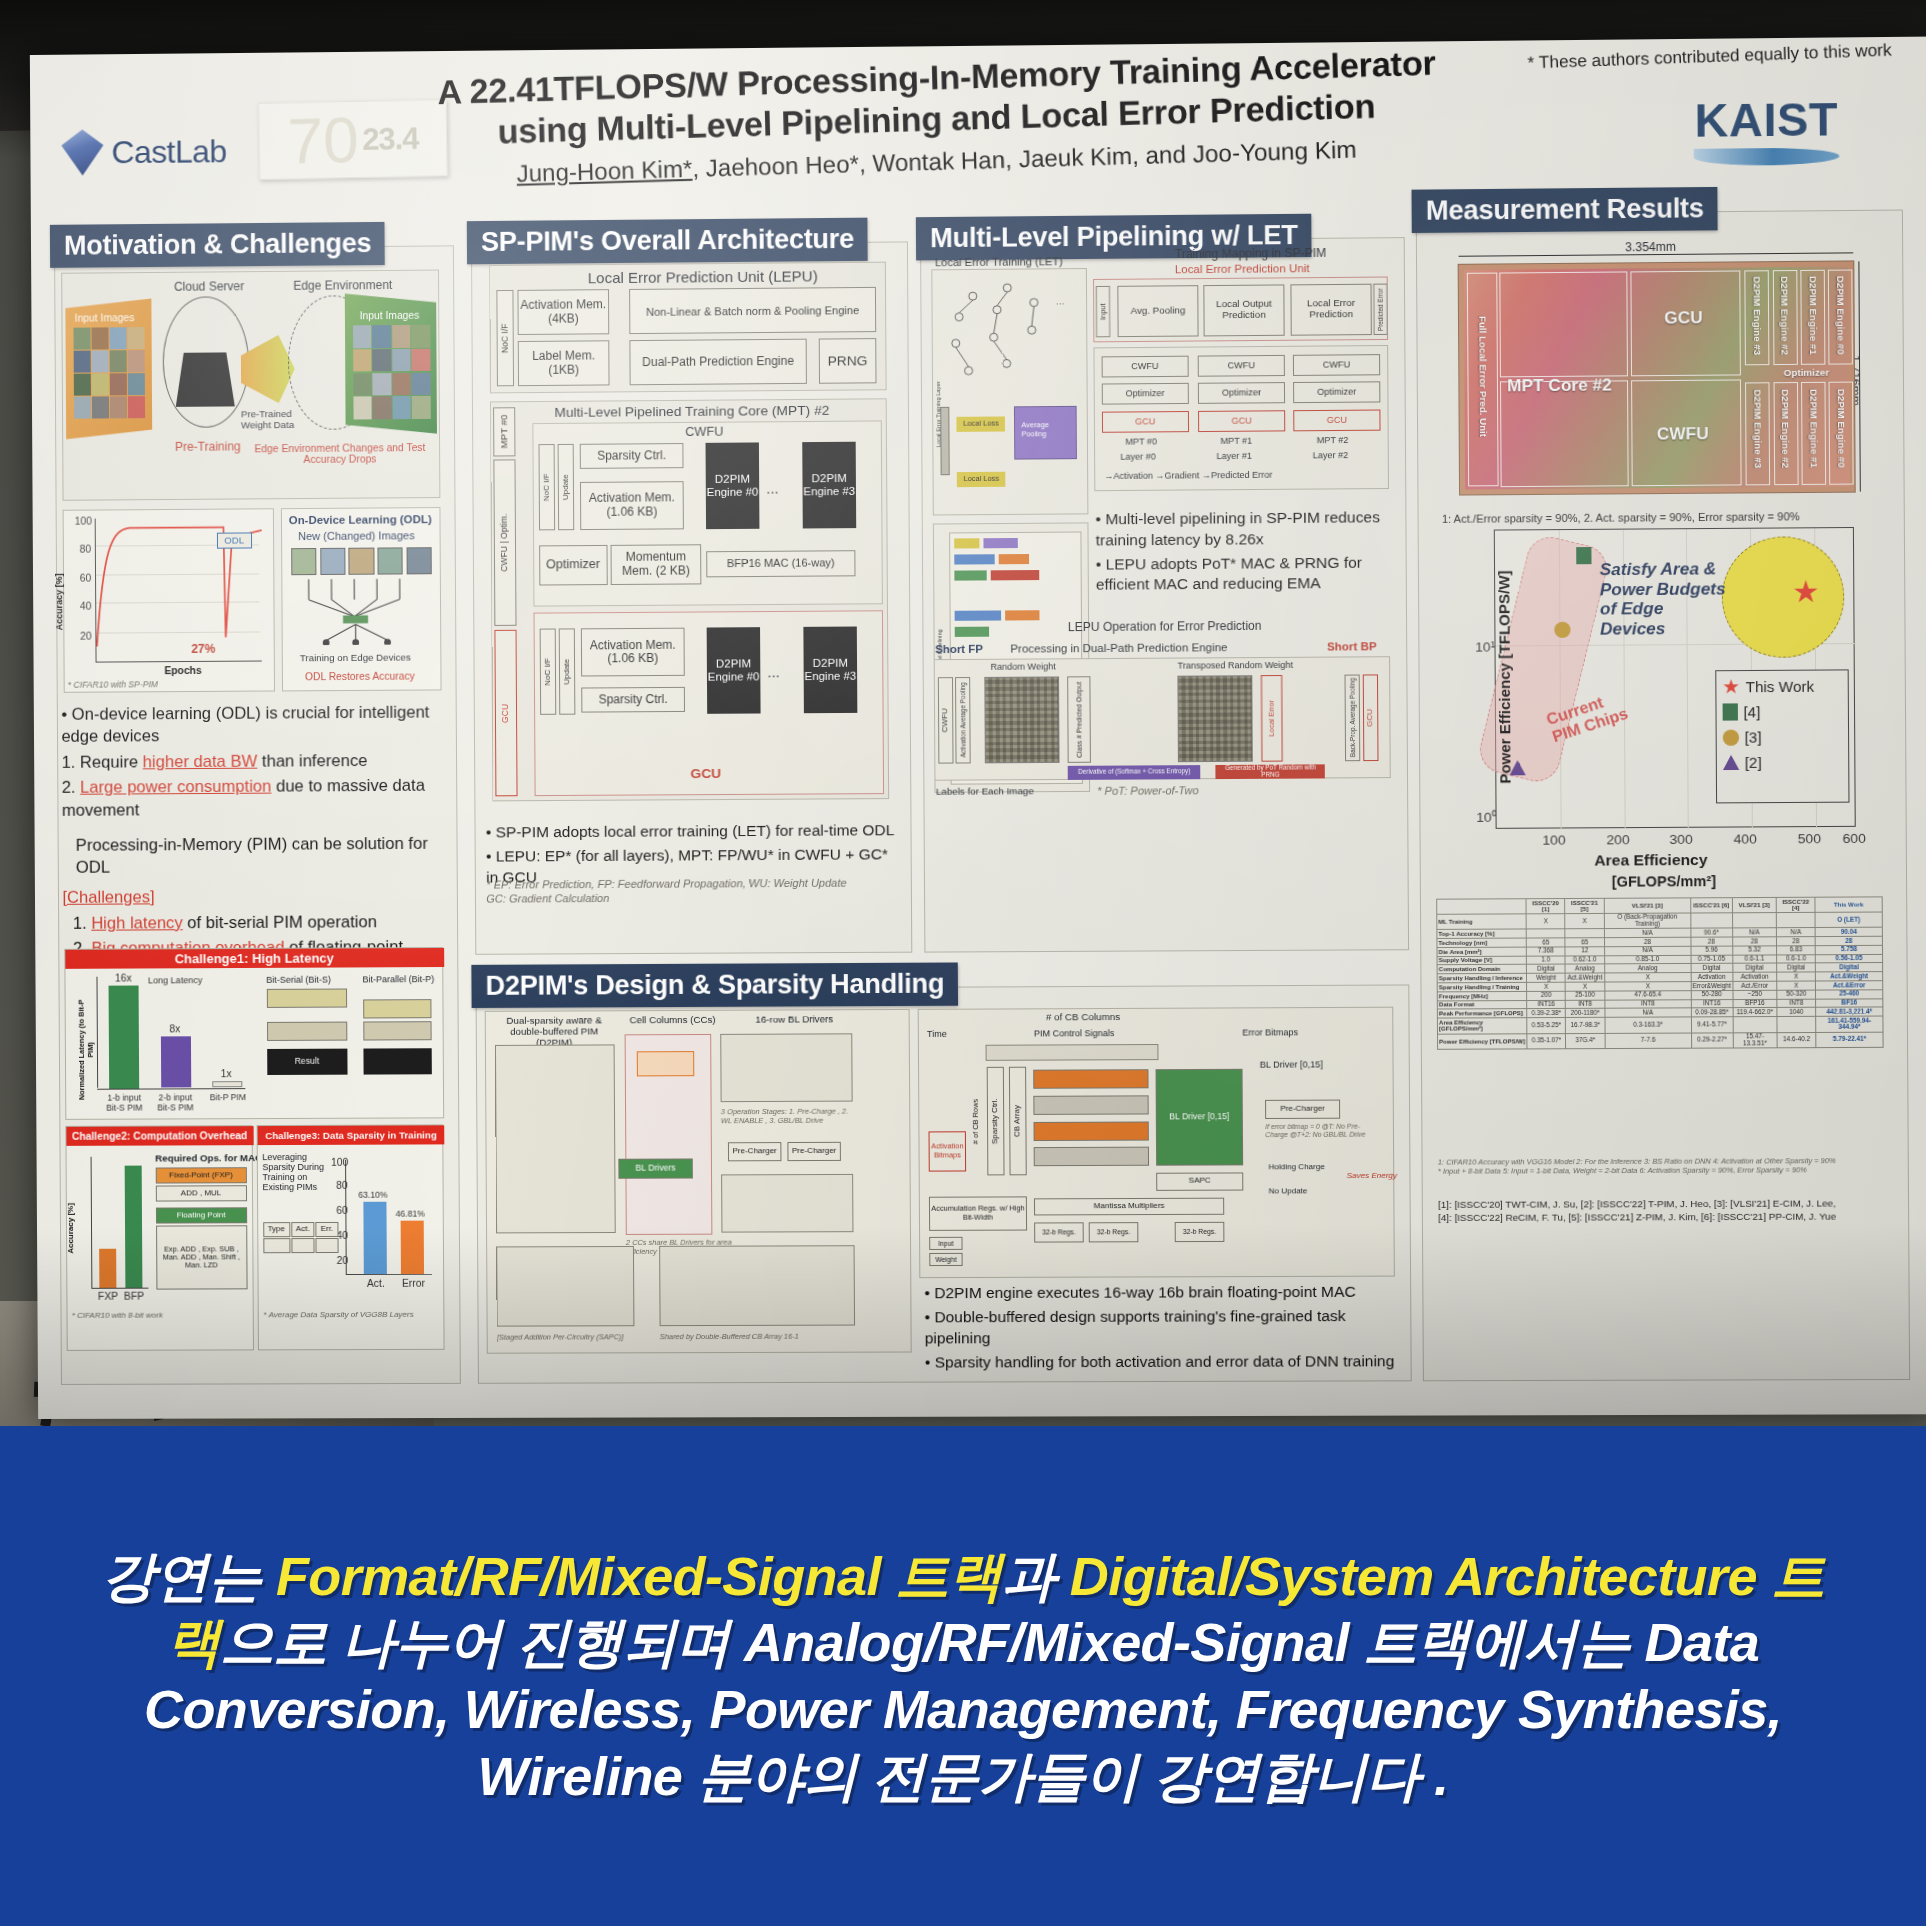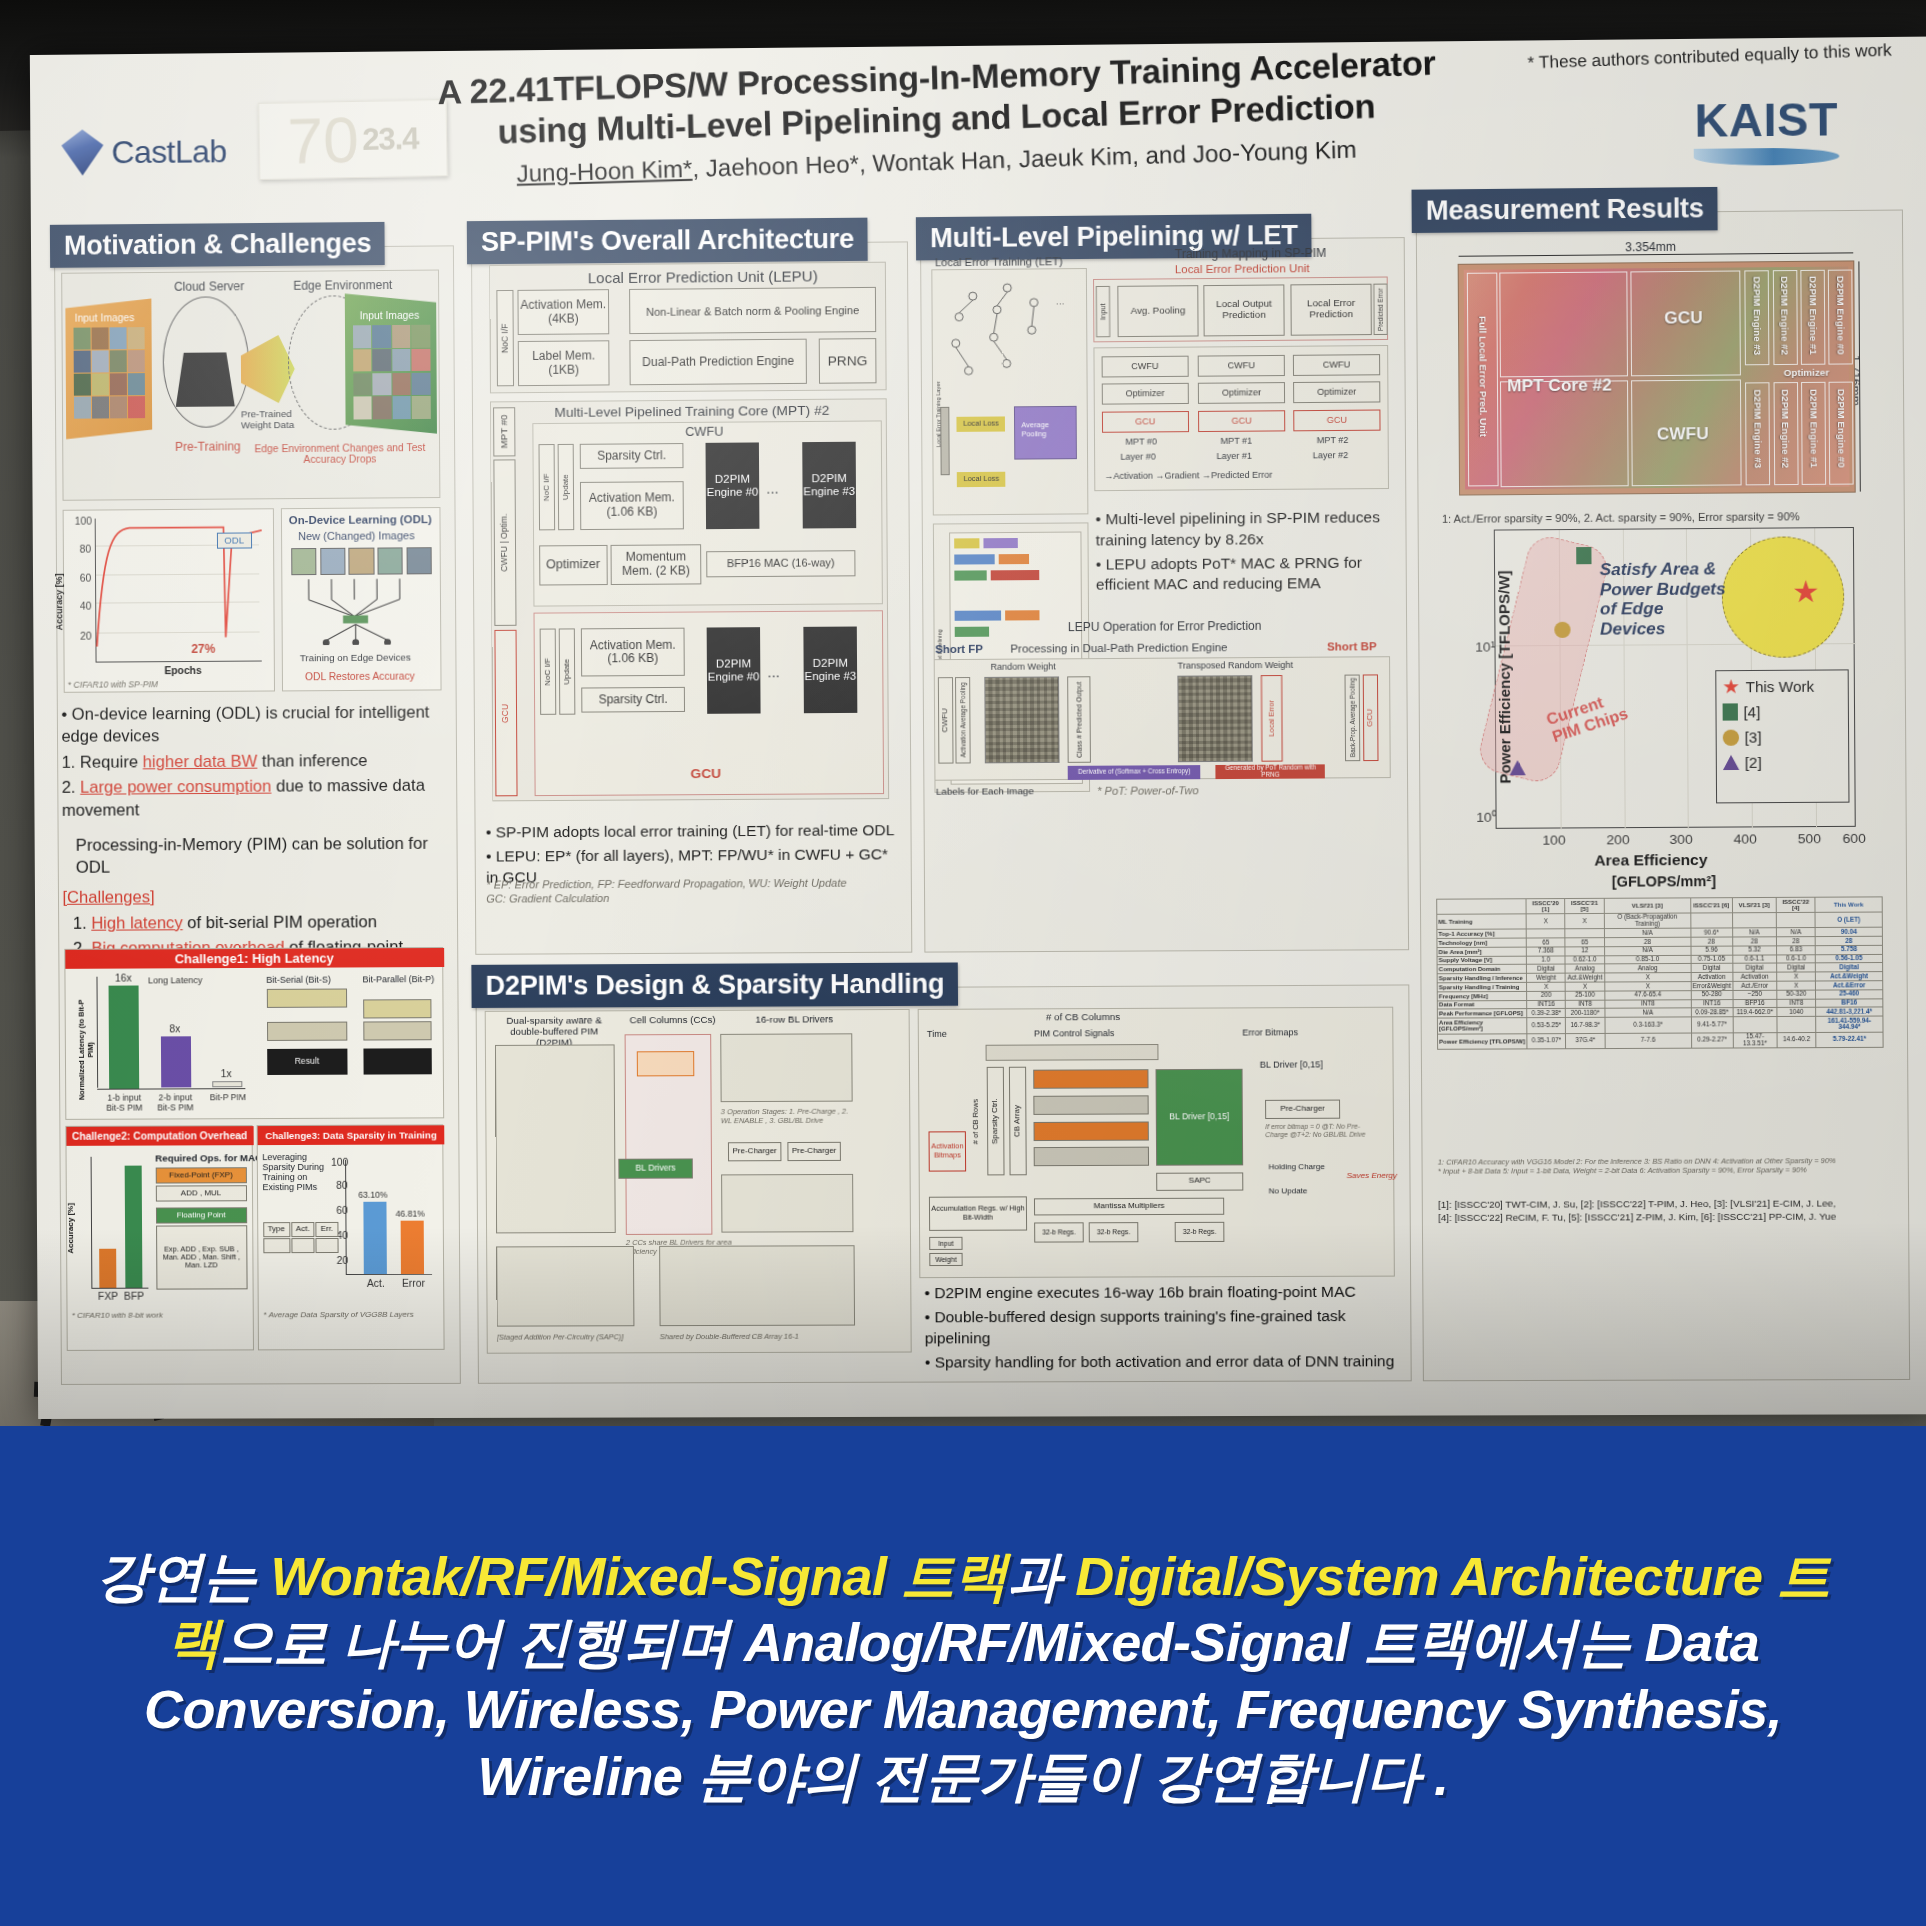--- a/index.html
+++ b/index.html
@@ -913,15 +913,15 @@
       <div class="note" style="position:absolute;left:15px;top:936px;width:439px;font-size:7.4px;white-space:pre-line;">1: CIFAR10 Accuracy with VGG16 Model  2: For the Inference  3: BS Ratio on DNN  4: Activation at Other Sparsity = 90%
 * Input + 8-bit Data  5: Input = 1-bit Data, Weight = 2-bit Data  6: Activation Sparsity = 90%, Error Sparsity = 90%</div>
       <div class="refs" style="left:15px;top:976px;width:445px;white-space:pre-line;">[1]: [ISSCC'20] TWT-CIM, J. Su, [2]: [ISSCC'22] T-PIM, J. Heo, [3]: [VLSI'21] E-CIM, J. Lee,
 [4]: [ISSCC'22] ReCIM, F. Tu, [5]: [ISSCC'21] Z-PIM, J. Kim, [6]: [ISSCC'21] PP-CIM, J. Yue</div>
     </div>
   </div>
 
 </div>
 
 <div id="caption">
-  <div class="ctext"><span>강연는 </span><span class="y">Wontak/RF/Mixed-Signal 트랙</span><span>과 </span><span class="y">Digital/System Architecture 트랙</span><span>으로 나누어 진행되며 Analog/RF/Mixed-Signal 트랙에서는 Data Conversion, Wireless, Power Management, Frequency Synthesis, Wireline 분야의 전문가들이 강연합니다 .</span></div>
+  <div class="ctext"><span>강연는 </span><span class="y">Format/RF/Mixed-Signal 트랙</span><span>과 </span><span class="y">Digital/System Architecture 트랙</span><span>으로 나누어 진행되며 Analog/RF/Mixed-Signal 트랙에서는 Data Conversion, Wireless, Power Management, Frequency Synthesis, Wireline 분야의 전문가들이 강연합니다 .</span></div>
 </div>
 
 
 </body></html>

